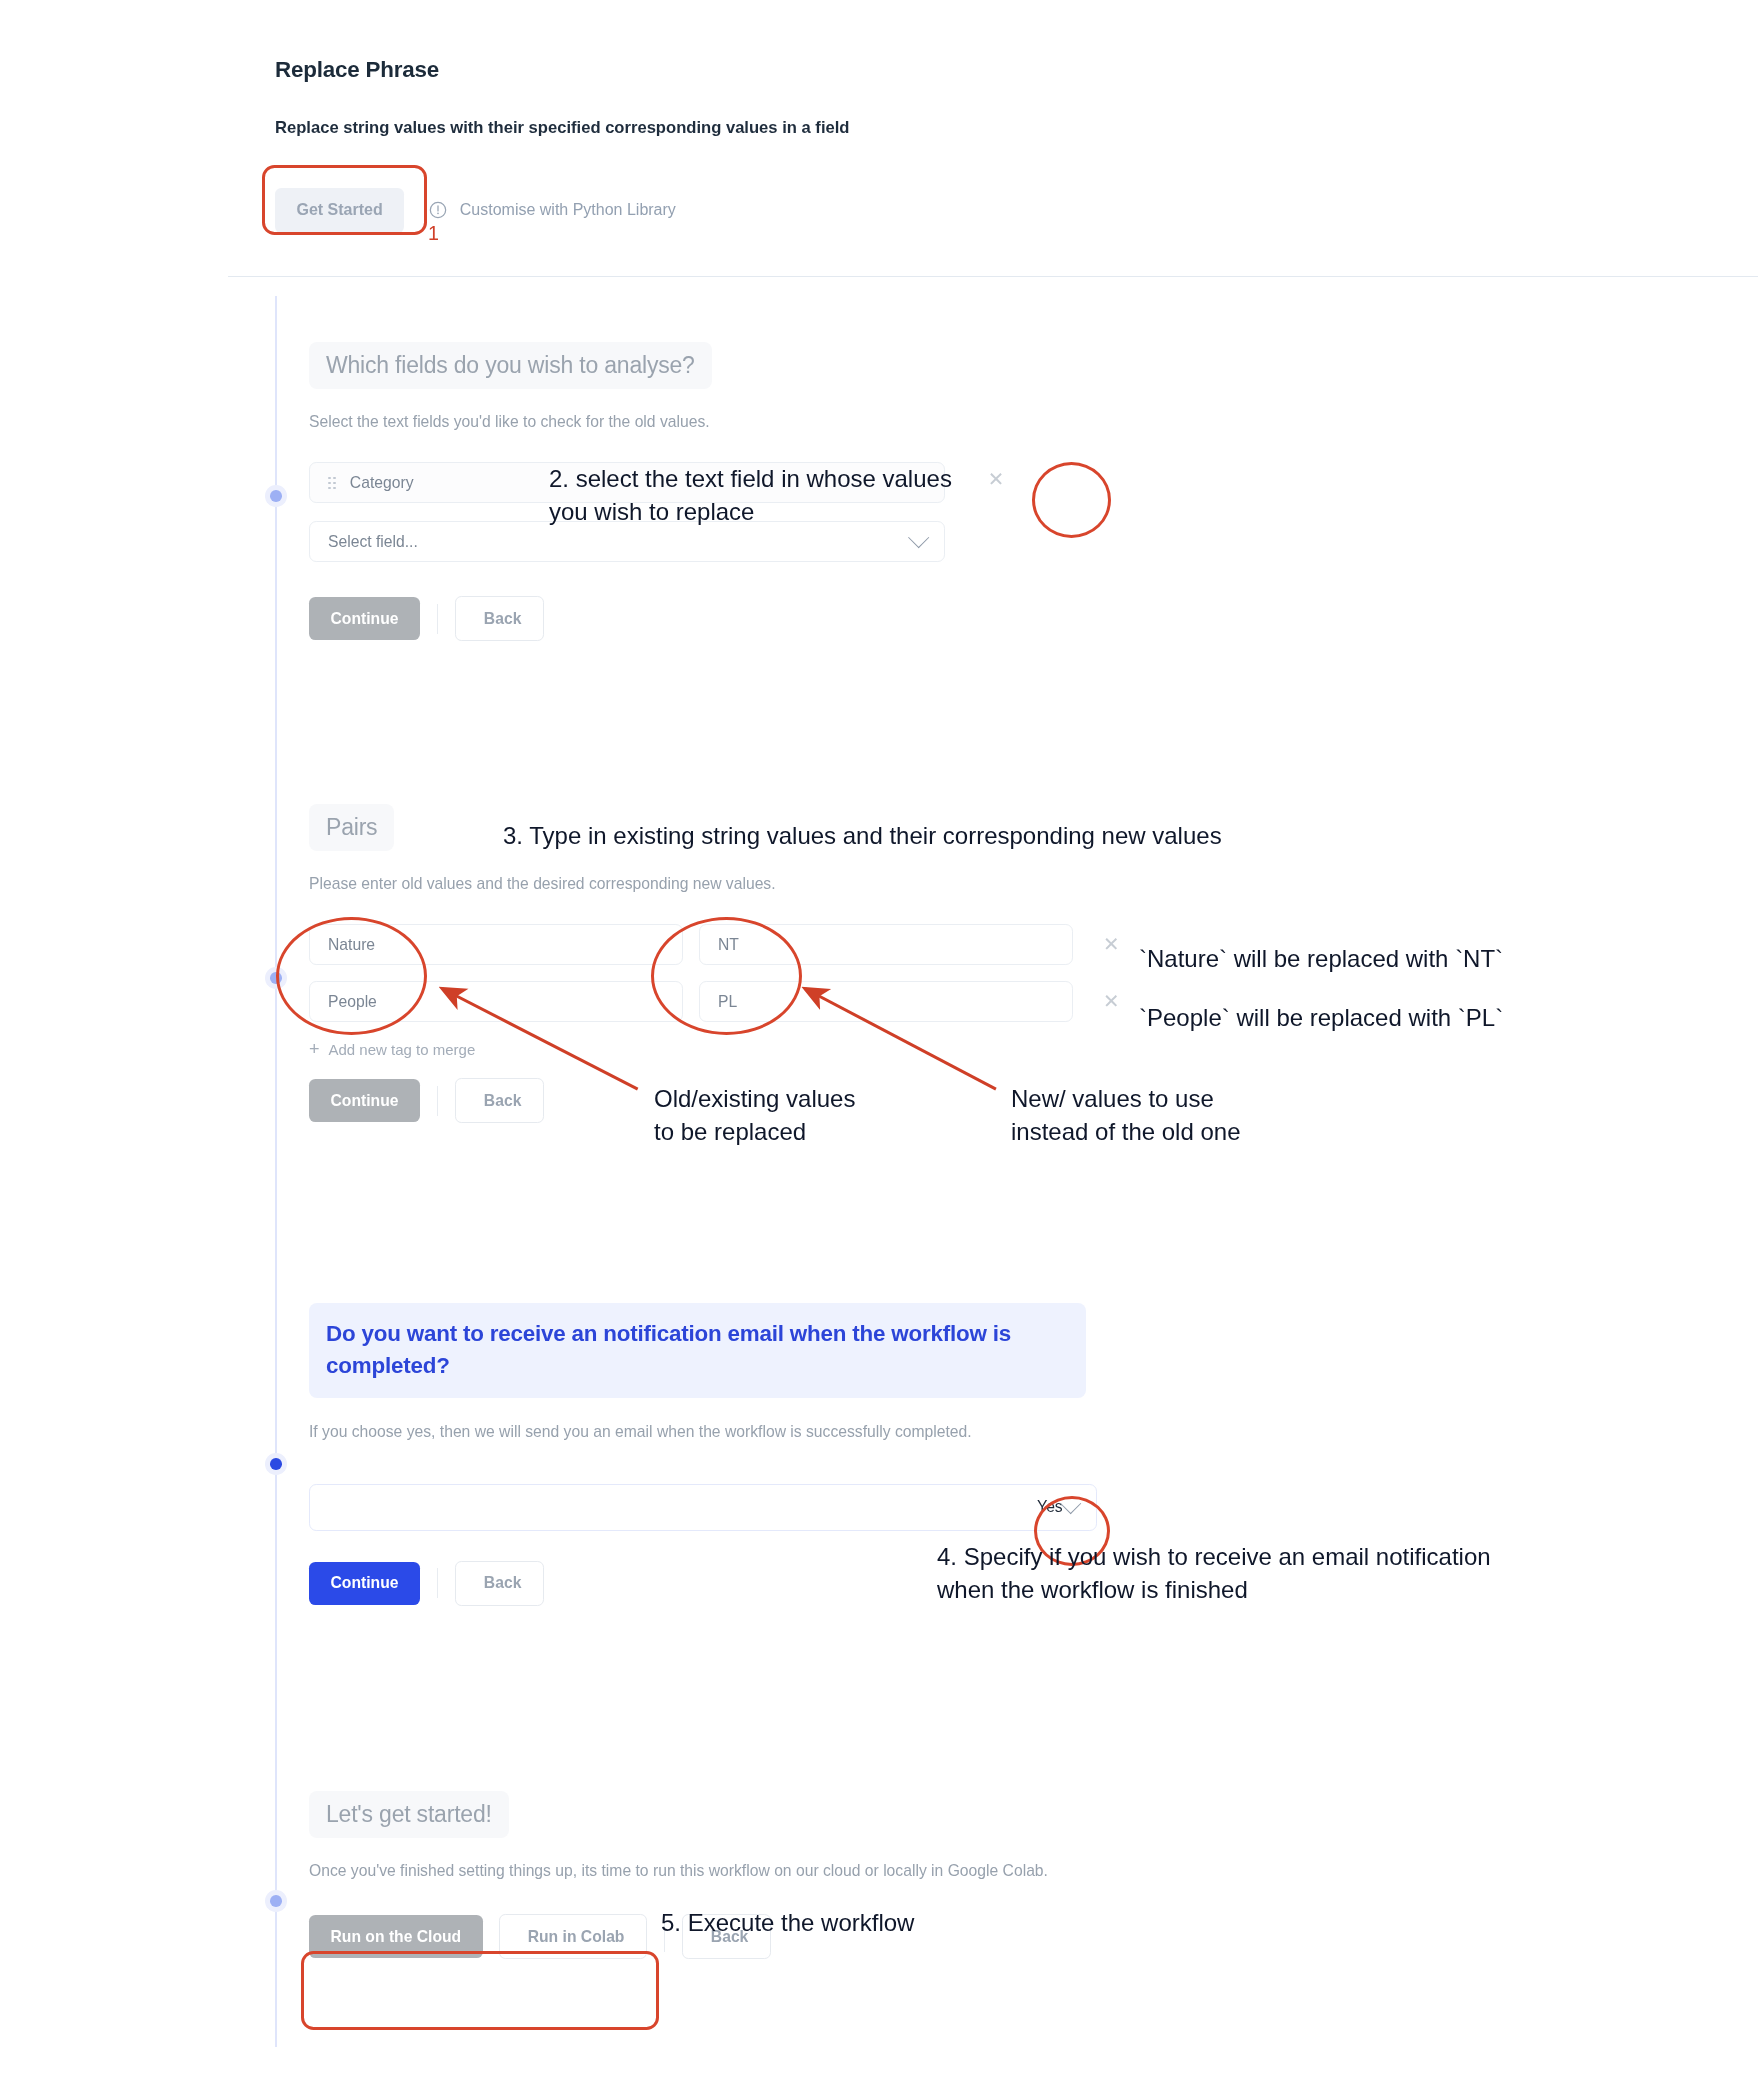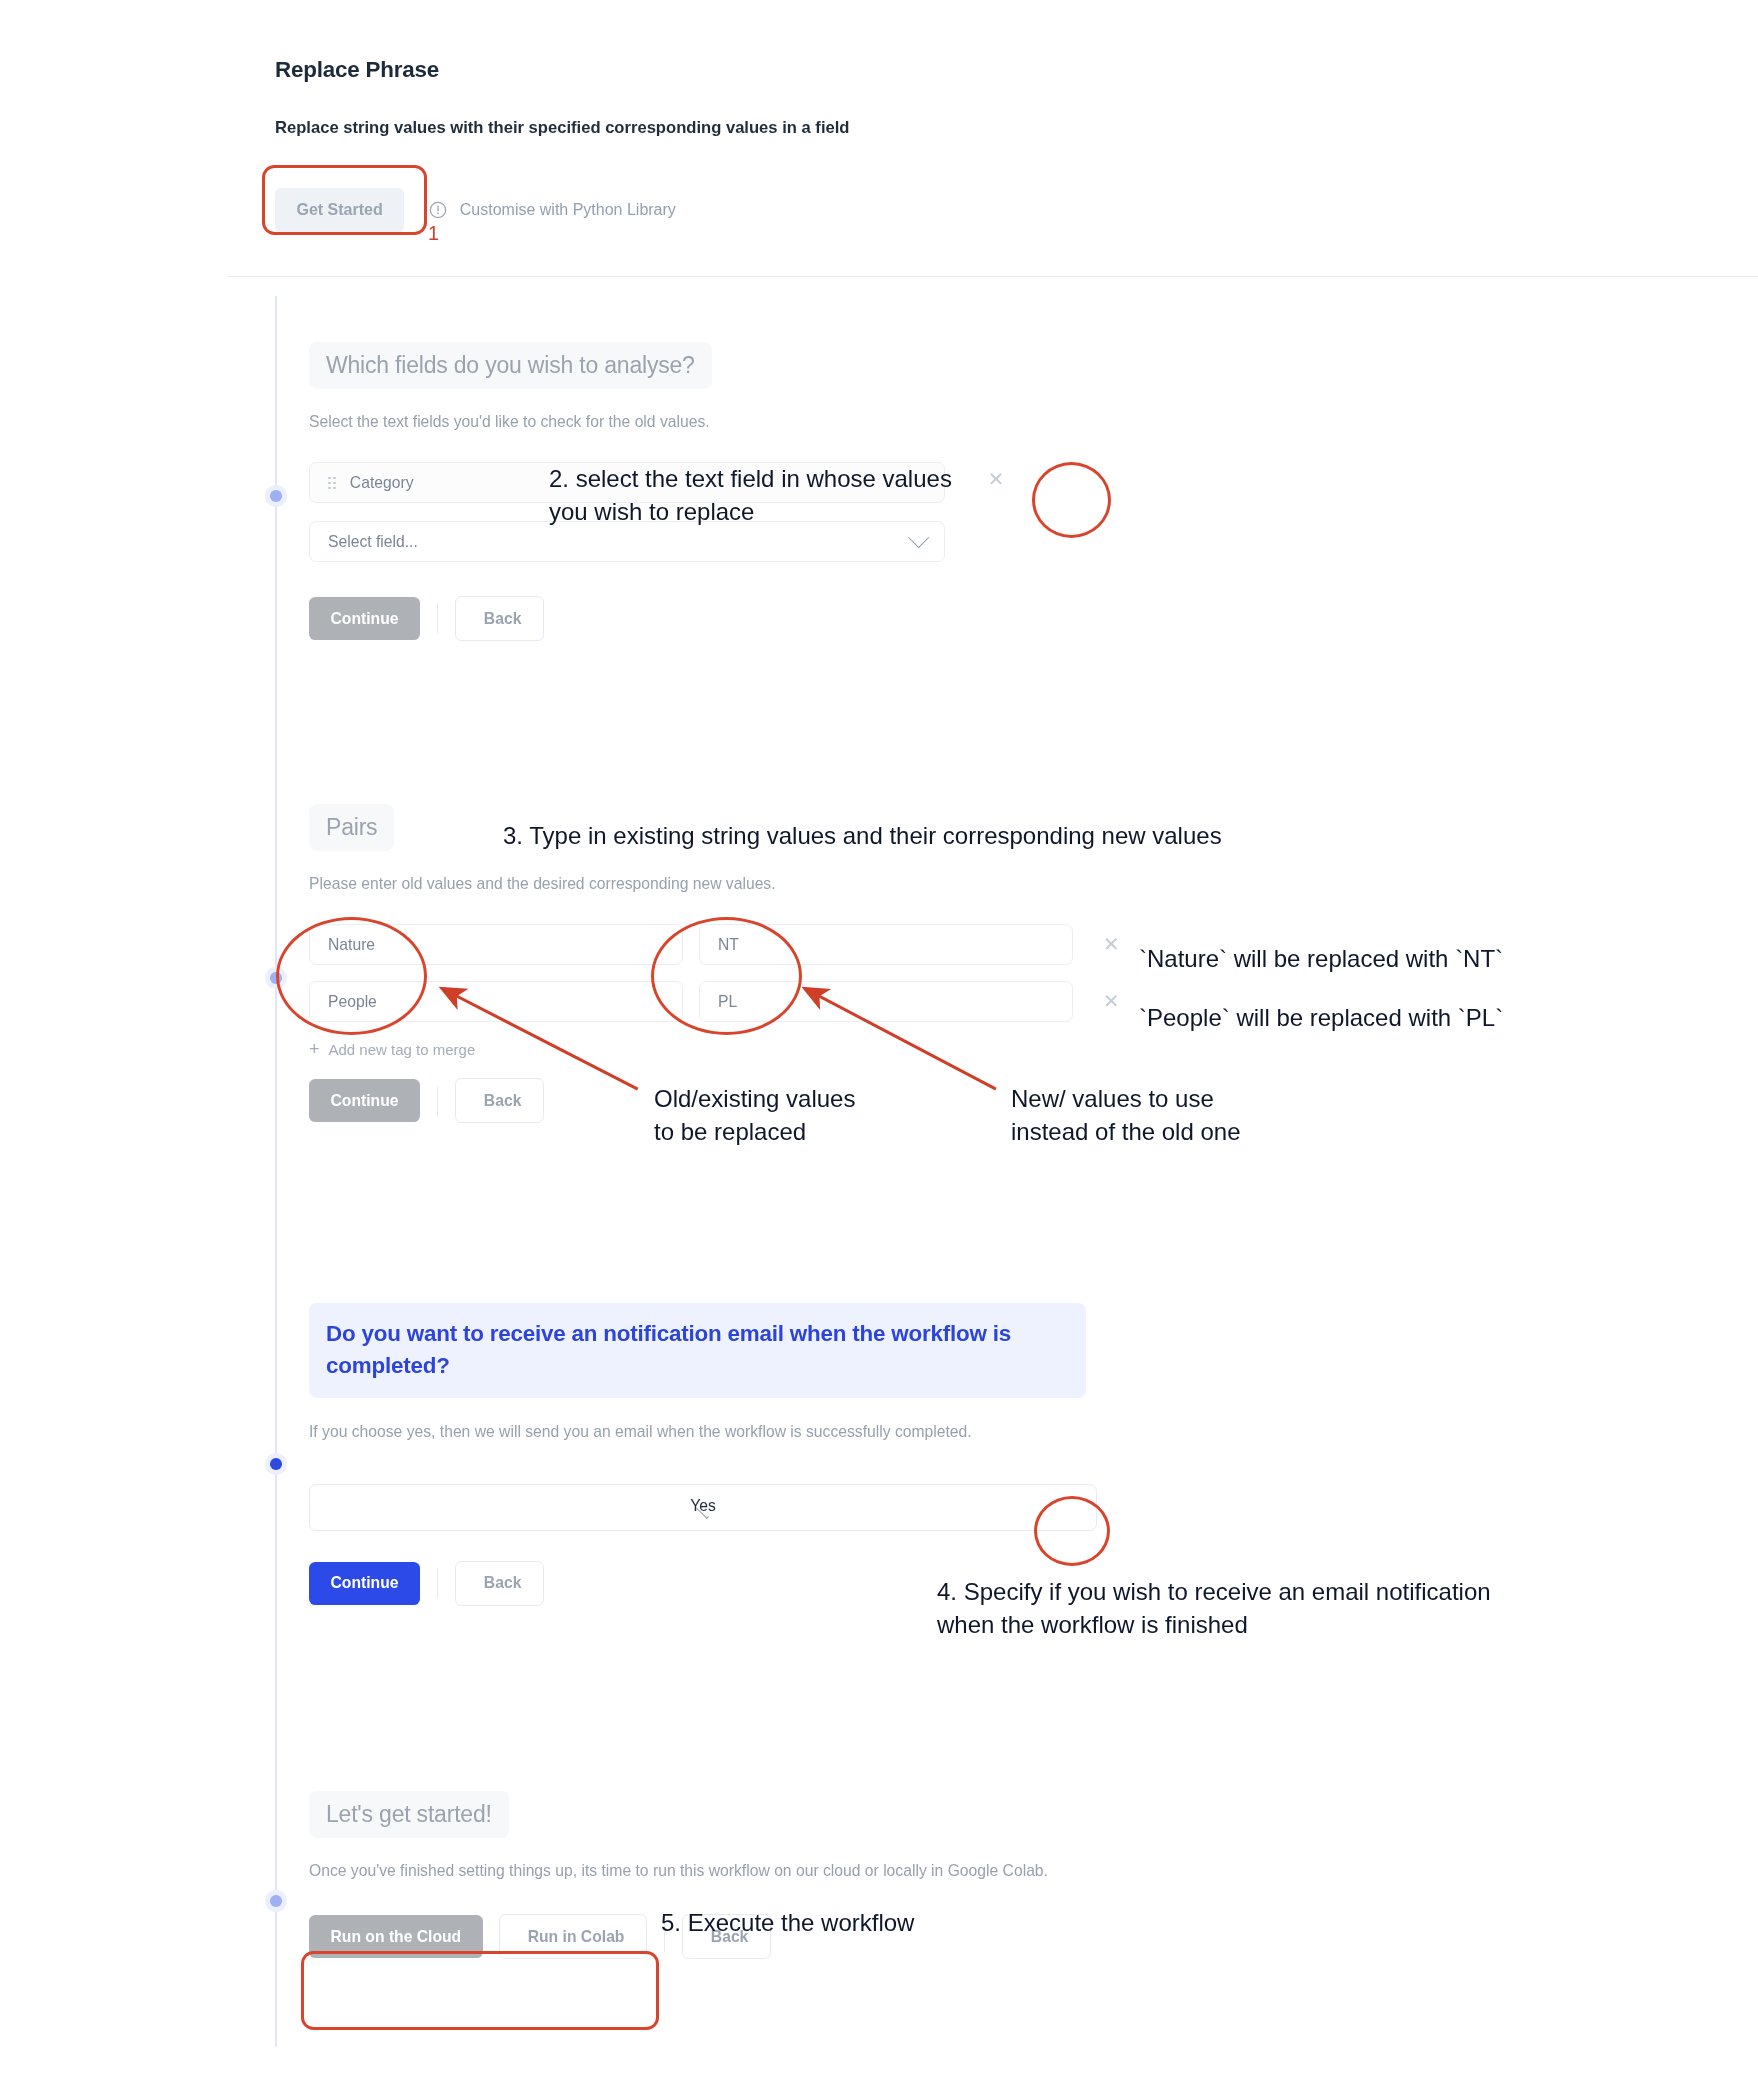--- a/index.html
+++ b/index.html
@@ -317,21 +317,21 @@
       <button class="btn btn-disabled">Continue</button>
       <span class="btn-sep"></span>
       <button class="btn btn-ghost">Back</button>
     </div>
   </div>
 
   <div class="sec" style="top:1303px">
     <div class="sec-chip active">Do you want to receive an notification email when the workflow is completed?</div>
     <div class="sec-desc" style="max-width:716px;">If you choose yes, then we will send you an email when the workflow is successfully completed.</div>
 
-    <div class="field-box white" style="width:788px; height:47px; margin-top:39px; justify-content:flex-end; border-color:#e4e9fb; color:#1f2a38;flex-direction:column;">
+    <div class="field-box white" style="width:788px; height:47px; margin-top:39px; justify-content:flex-end; border-color:#e4e9fb; color:#1f2a38;">
       <span>Yes</span>
       <span class="chev"></span>
     </div>
 
     <div class="btn-row" style="margin-top:30px;">
       <button class="btn btn-primary">Continue</button>
       <span class="btn-sep"></span>
       <button class="btn btn-ghost" style="color:#3c4椒754;">Back</button>
     </div>
   </div>
@@ -362,21 +362,21 @@
 
   <div class="anno" style="left:1139px; top:942px;">`Nature` will be replaced with `NT`</div>
   <div class="anno" style="left:1139px; top:1001px;">`People` will be replaced with `PL`</div>
 
   <div class="anno" style="left:654px; top:1082px;">Old/existing values
 to be replaced</div>
   <div class="anno" style="left:1011px; top:1082px;">New/ values to use
 instead of the old one</div>
 
   <div class="hl-ellipse" style="left:1034px; top:1496px; width:70px; height:64px;"></div>
-  <div class="anno" style="left:937px; top:1575px;">4. Specify if you wish to receive an email notification
+  <div class="anno" style="left:937px; top:1540px;">4. Specify if you wish to receive an email notification
 when the workflow is finished</div>
 
   <div class="anno" style="left:661px; top:1906px;">5. Execute the workflow</div>
   <div class="hl-rect" style="left:301px; top:1951px; width:352px; height:73px;"></div>
 
   <svg class="overlay" viewBox="0 0 1964 2328" width="1759" height="2085">
     <defs>
       <marker id="ah" markerWidth="9" markerHeight="9" refX="7.6" refY="4.5" orient="auto">
         <path d="M9,4.5 L0,0.6 L2.3,4.5 L0,8.4 Z" fill="#cf3f27"></path>
       </marker>

